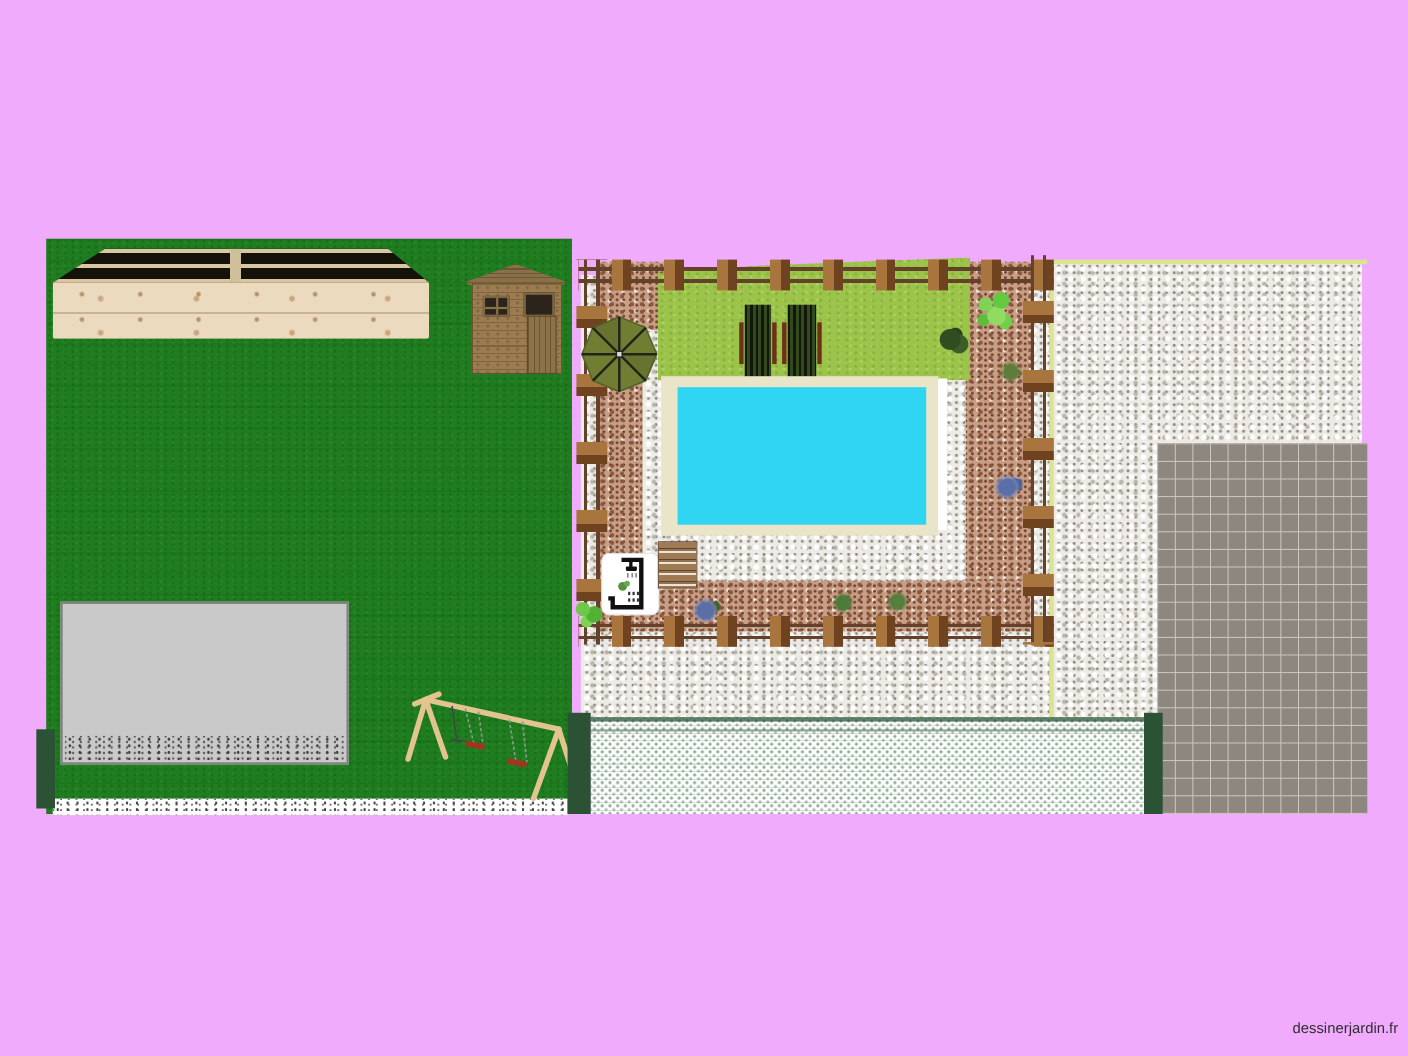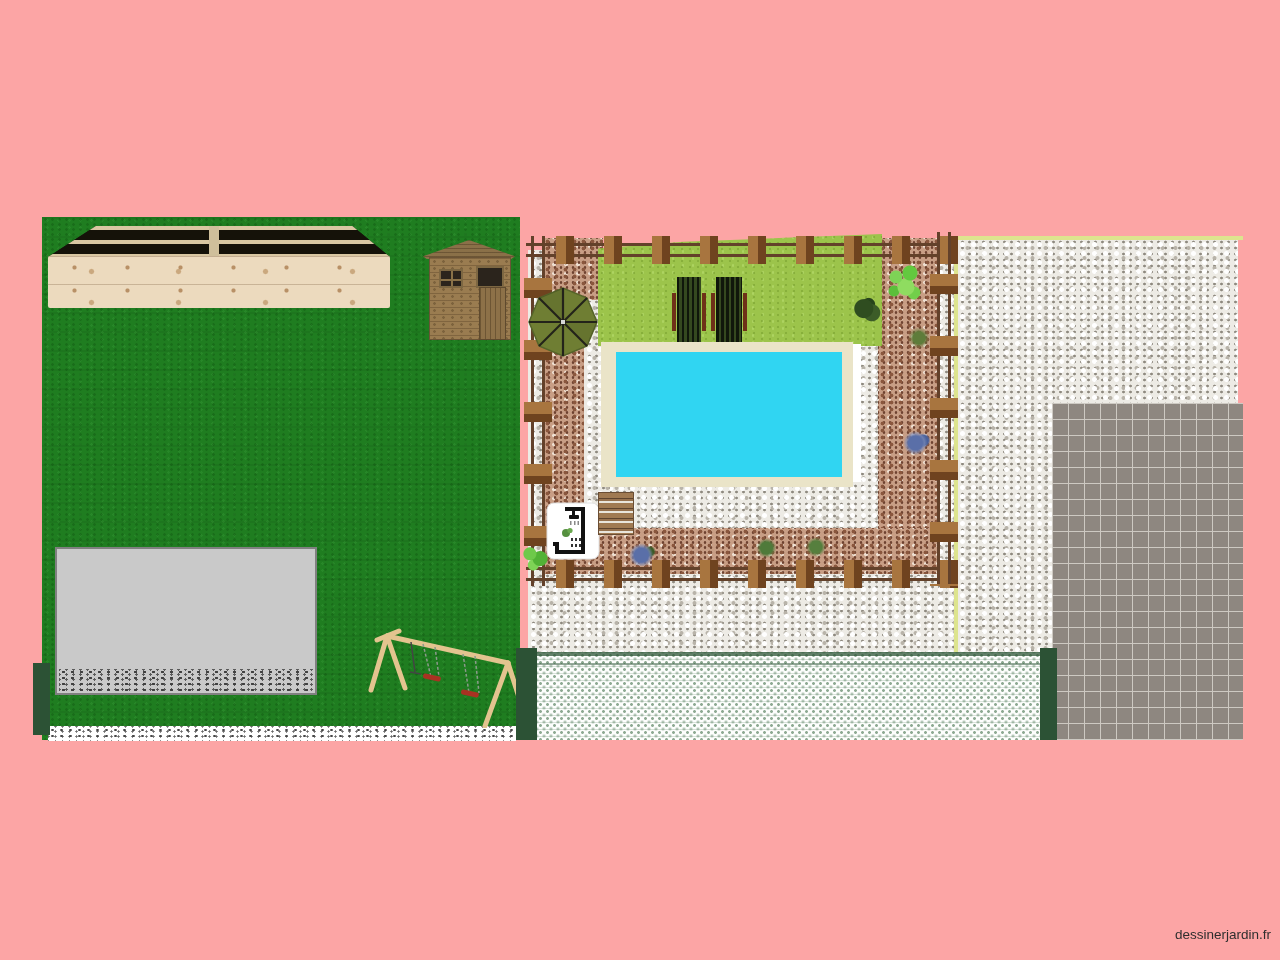--- a/index.html
+++ b/index.html
@@ -1,17 +1,17 @@
 <!DOCTYPE html>
 <html style="--lawn: #1f7d20; --grass: #9cc44b; --pool: #30d5f2; --surround: #eae4c8; --stone: #edebe5; --mulch: #c89e85; --railBar: #63412a; --railPostLight: #a8753f; --railPostDark: #6f431f; --shedWood: #9a7c50; --deckFace: #ecdabe; --terrace: #c9c9c9; --tiles: #8e8780; --hedgeGreen: #3d6b4a; --darkPost: #2c5235; --swingWood: #e3c48f; --seatRed: #a83222; --parasol: #6f7e33; --boundary: #dde48e; --watermarkColor: #2e2e2e;"><head>
 <meta charset="utf-8">
 <style>
   html,body{margin:0;padding:0;width:1280px;height:960px;background:#ffffff;overflow:hidden;
     font-family:"Liberation Sans", sans-serif;}
-  #canvas{position:relative;width:1280px;height:960px;background:#fca5a5;}
+  #canvas{position:relative;width:1280px;height:960px;background:#f0abfc;}
 
   
   .lawn{position:absolute;left:42px;top:217px;width:478px;height:523px;
     background-color:var(--lawn);
     background-image:
       radial-gradient(circle, rgba(0,45,0,.20) 1px, transparent 1.6px),
       radial-gradient(circle, rgba(70,170,70,.22) 1px, transparent 1.5px),
       repeating-linear-gradient(180deg, rgba(0,0,0,.06) 0 2px, transparent 2px 19px);
     background-size:7px 5px, 11px 7px, auto;}
 

